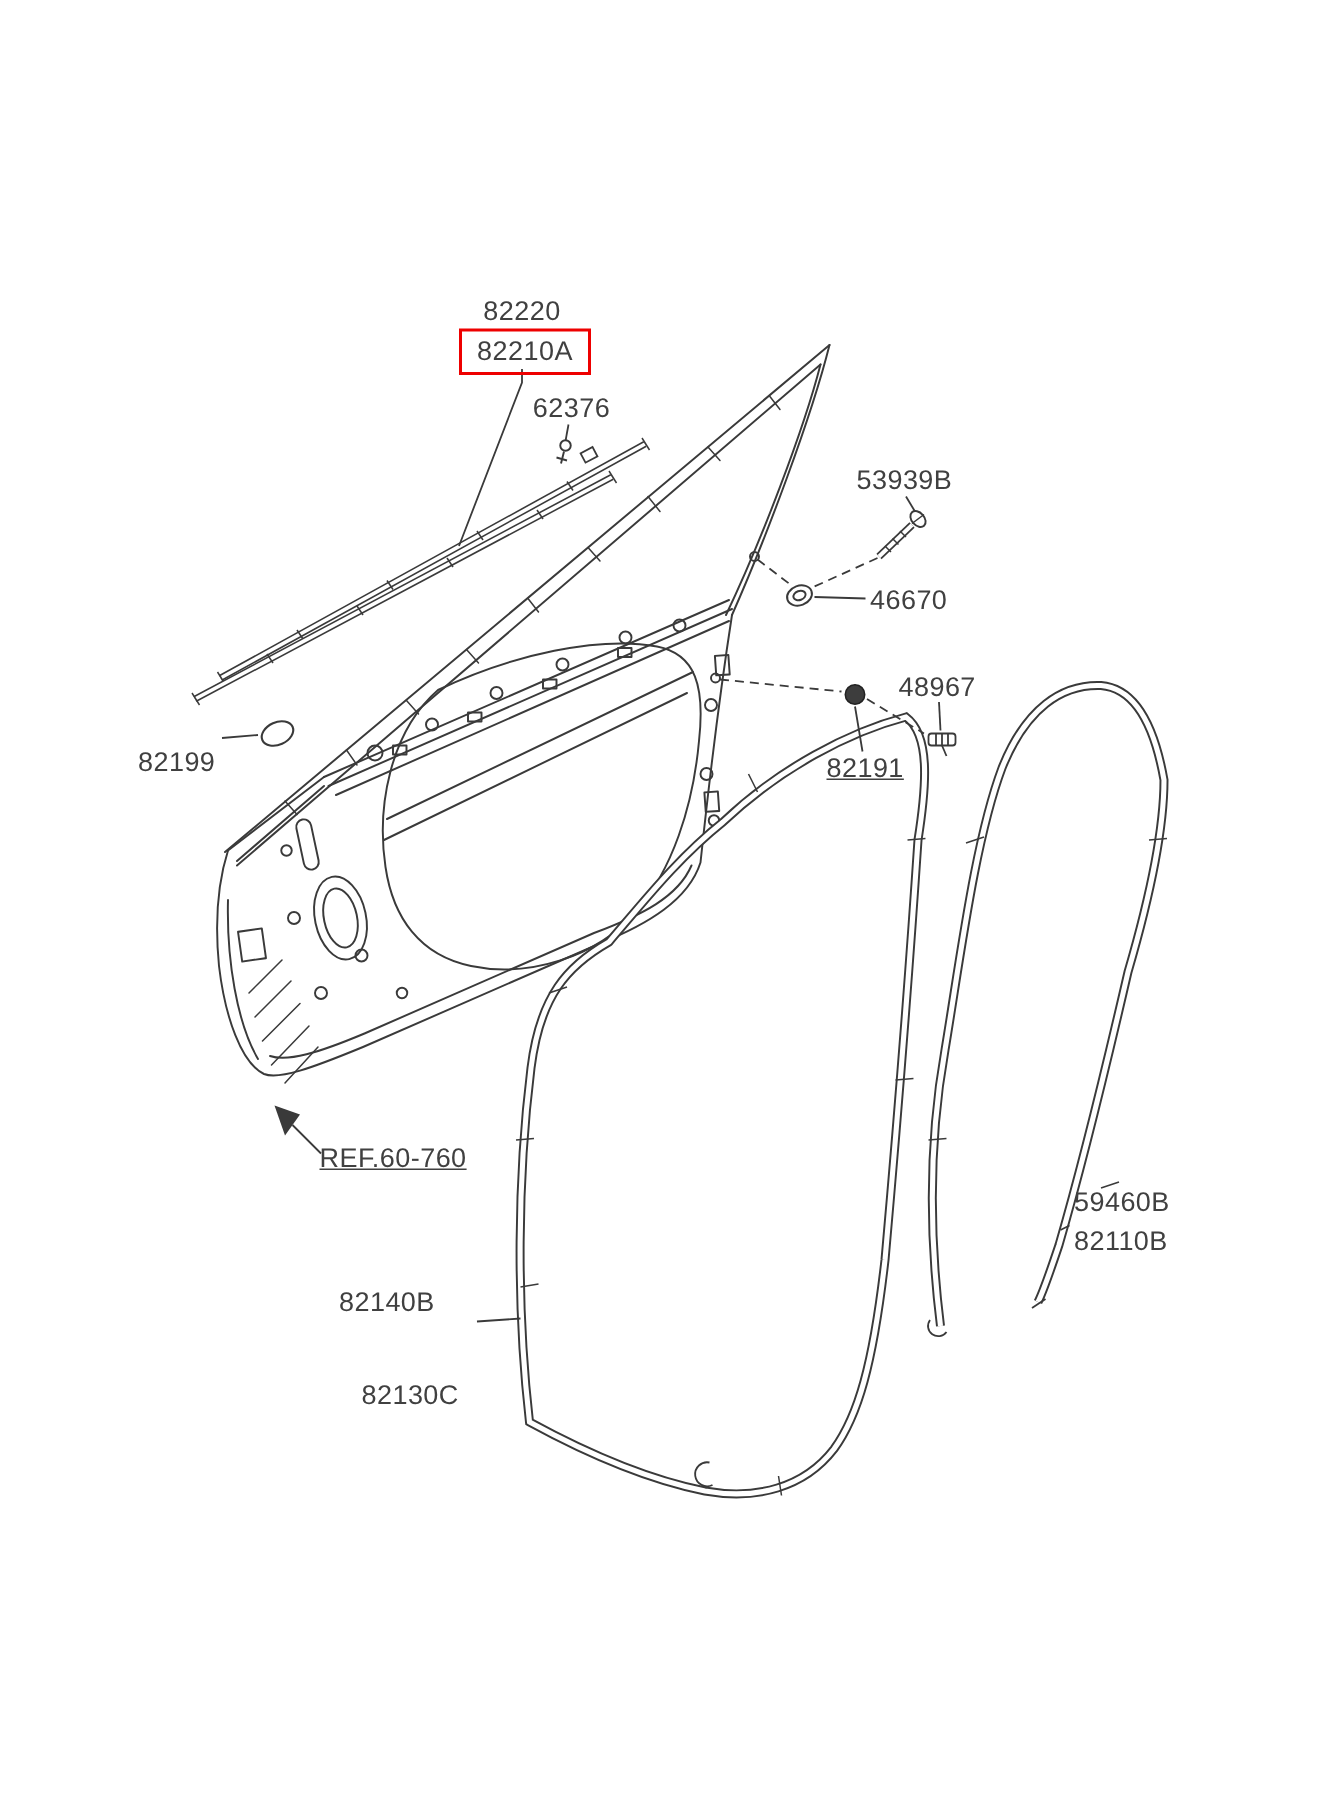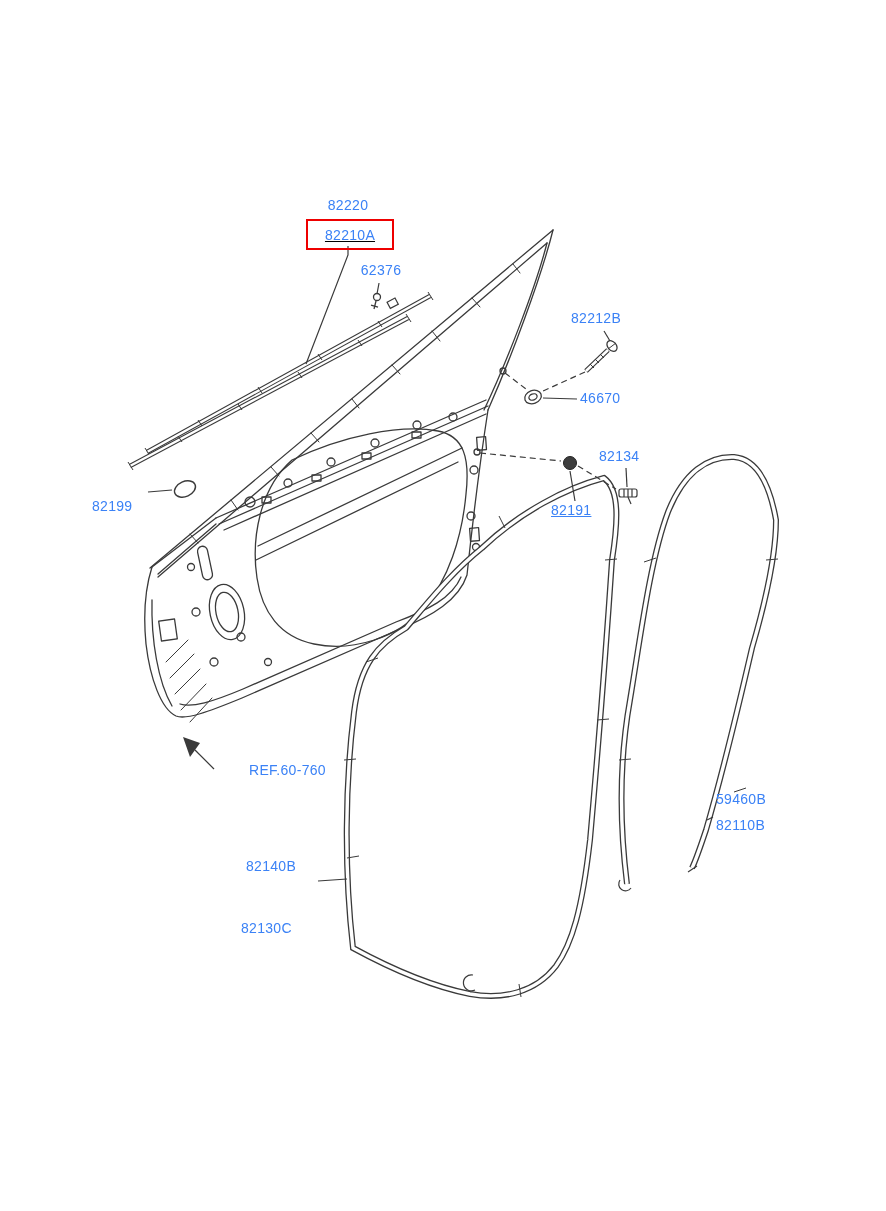--- a/index.html
+++ b/index.html
@@ -6,34 +6,34 @@
   #canvas{
     position:relative;
     width:886px;height:1211px;
     background:#ffffff;
     font-family:"Liberation Sans", sans-serif;
     overflow:hidden;
   }
   #drawing{position:absolute;left:0;top:0;}
   .plabel{
     position:absolute;
-    font-size:14px;
-    color:#3b82f6;
+    font-size:18px;
+    color:#404040;
     letter-spacing:.3px;
     white-space:nowrap;
     cursor:pointer;
   }
   .centered{text-align:center;}
   .hl-box{
     position:absolute;
     border:2px solid #ee0000;
     display:flex;align-items:center;justify-content:center;
     cursor:pointer;
   }
-  .ref-link{margin-left:36px;}
+  .ref-link{text-decoration:underline;}
 </style>
 </head>
 <body>
 
 <div id="canvas">
 
   <svg id="drawing" width="886" height="1211" viewBox="0 0 886 1211">
 
     <g stroke="#3a3a3a" stroke-width="1.3" fill="none" stroke-linecap="round" stroke-linejoin="round">
 
@@ -262,37 +262,37 @@
       <path d="M 195,750 L 214,769"></path>
     </g>
 
     <g>
       <polygon points="183,737 200,743 190,757" fill="#3a3a3a"></polygon>
     </g>
   </svg>
 
   <div class="plabel centered" style="left:306px;top:197px;width:84px;">82220</div>
 
-  <div class="hl-box" style="left:306px;top:219px;width:84px;height:27px;text-decoration:underline;">
+  <div class="hl-box" style="left:306px;top:219px;width:84px;height:27px;">
     <span class="plabel" style="position:static;">82210A</span>
   </div>
 
   <div class="plabel centered" style="left:352px;top:262px;width:58px;">62376</div>
 
-  <div class="plabel" style="left:571px;top:310px;">82212B</div>
+  <div class="plabel" style="left:571px;top:310px;">53939B</div>
 
   <div class="plabel" style="left:580px;top:390px;">46670</div>
 
-  <div class="plabel" style="left:599px;top:448px;">82134</div>
+  <div class="plabel" style="left:599px;top:448px;">48967</div>
 
   <div class="plabel" style="left:551px;top:502px;text-decoration:underline;">82191</div>
 
   <div class="plabel" style="left:92px;top:498px;">82199</div>
 
   <div class="plabel ref-link" style="left:213px;top:762px;">REF.60-760</div>
 
   <div class="plabel" style="left:716px;top:791px;">59460B</div>
   <div class="plabel" style="left:716px;top:817px;">82110B</div>
 
-  <div class="plabel" style="left:246px;top:858px;text-align:right;">82140B</div>
+  <div class="plabel" style="left:226px;top:858px;text-align:right;">82140B</div>
   <div class="plabel" style="left:241px;top:920px;">82130C</div>
 
 </div>
 
 </body></html>

